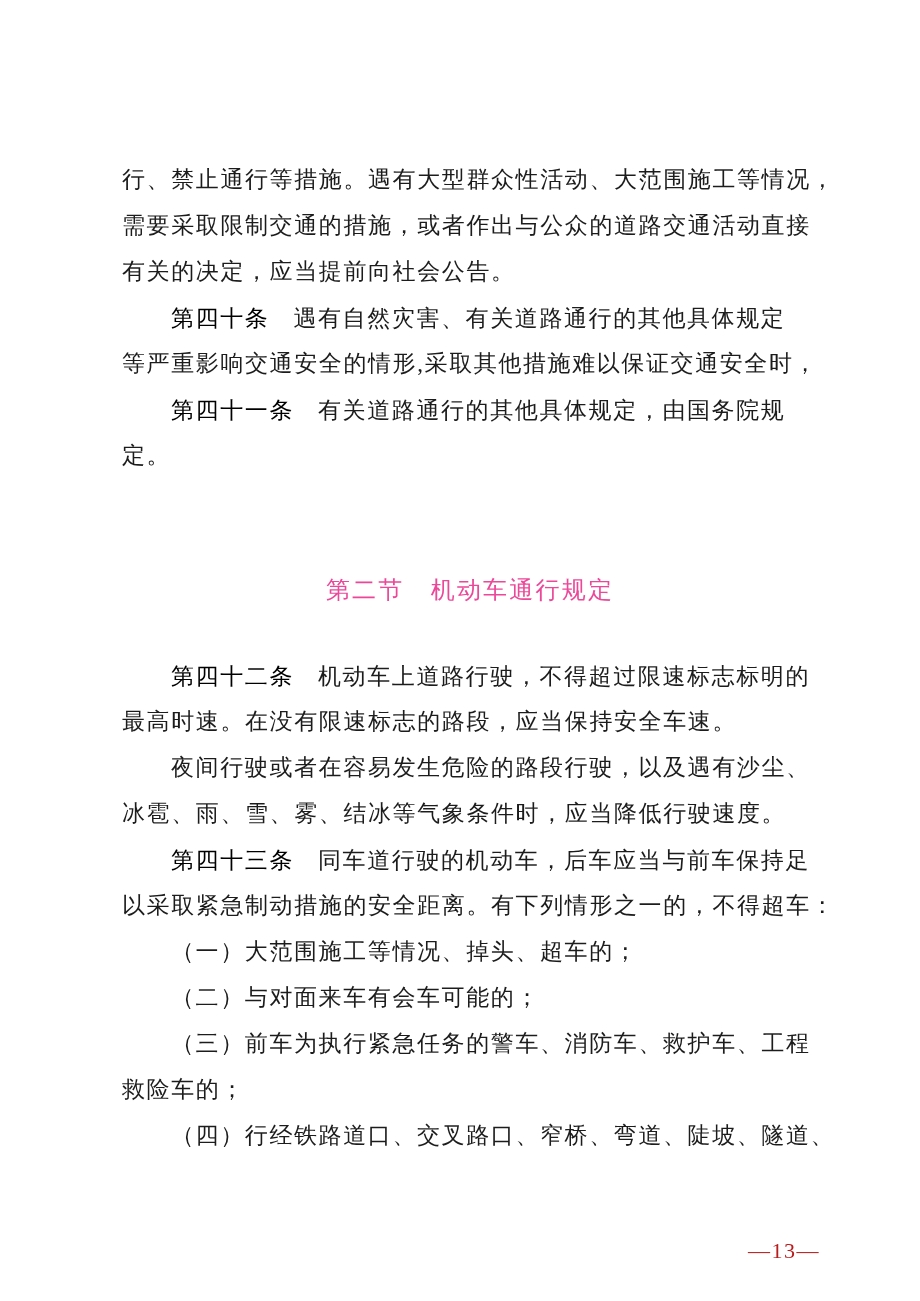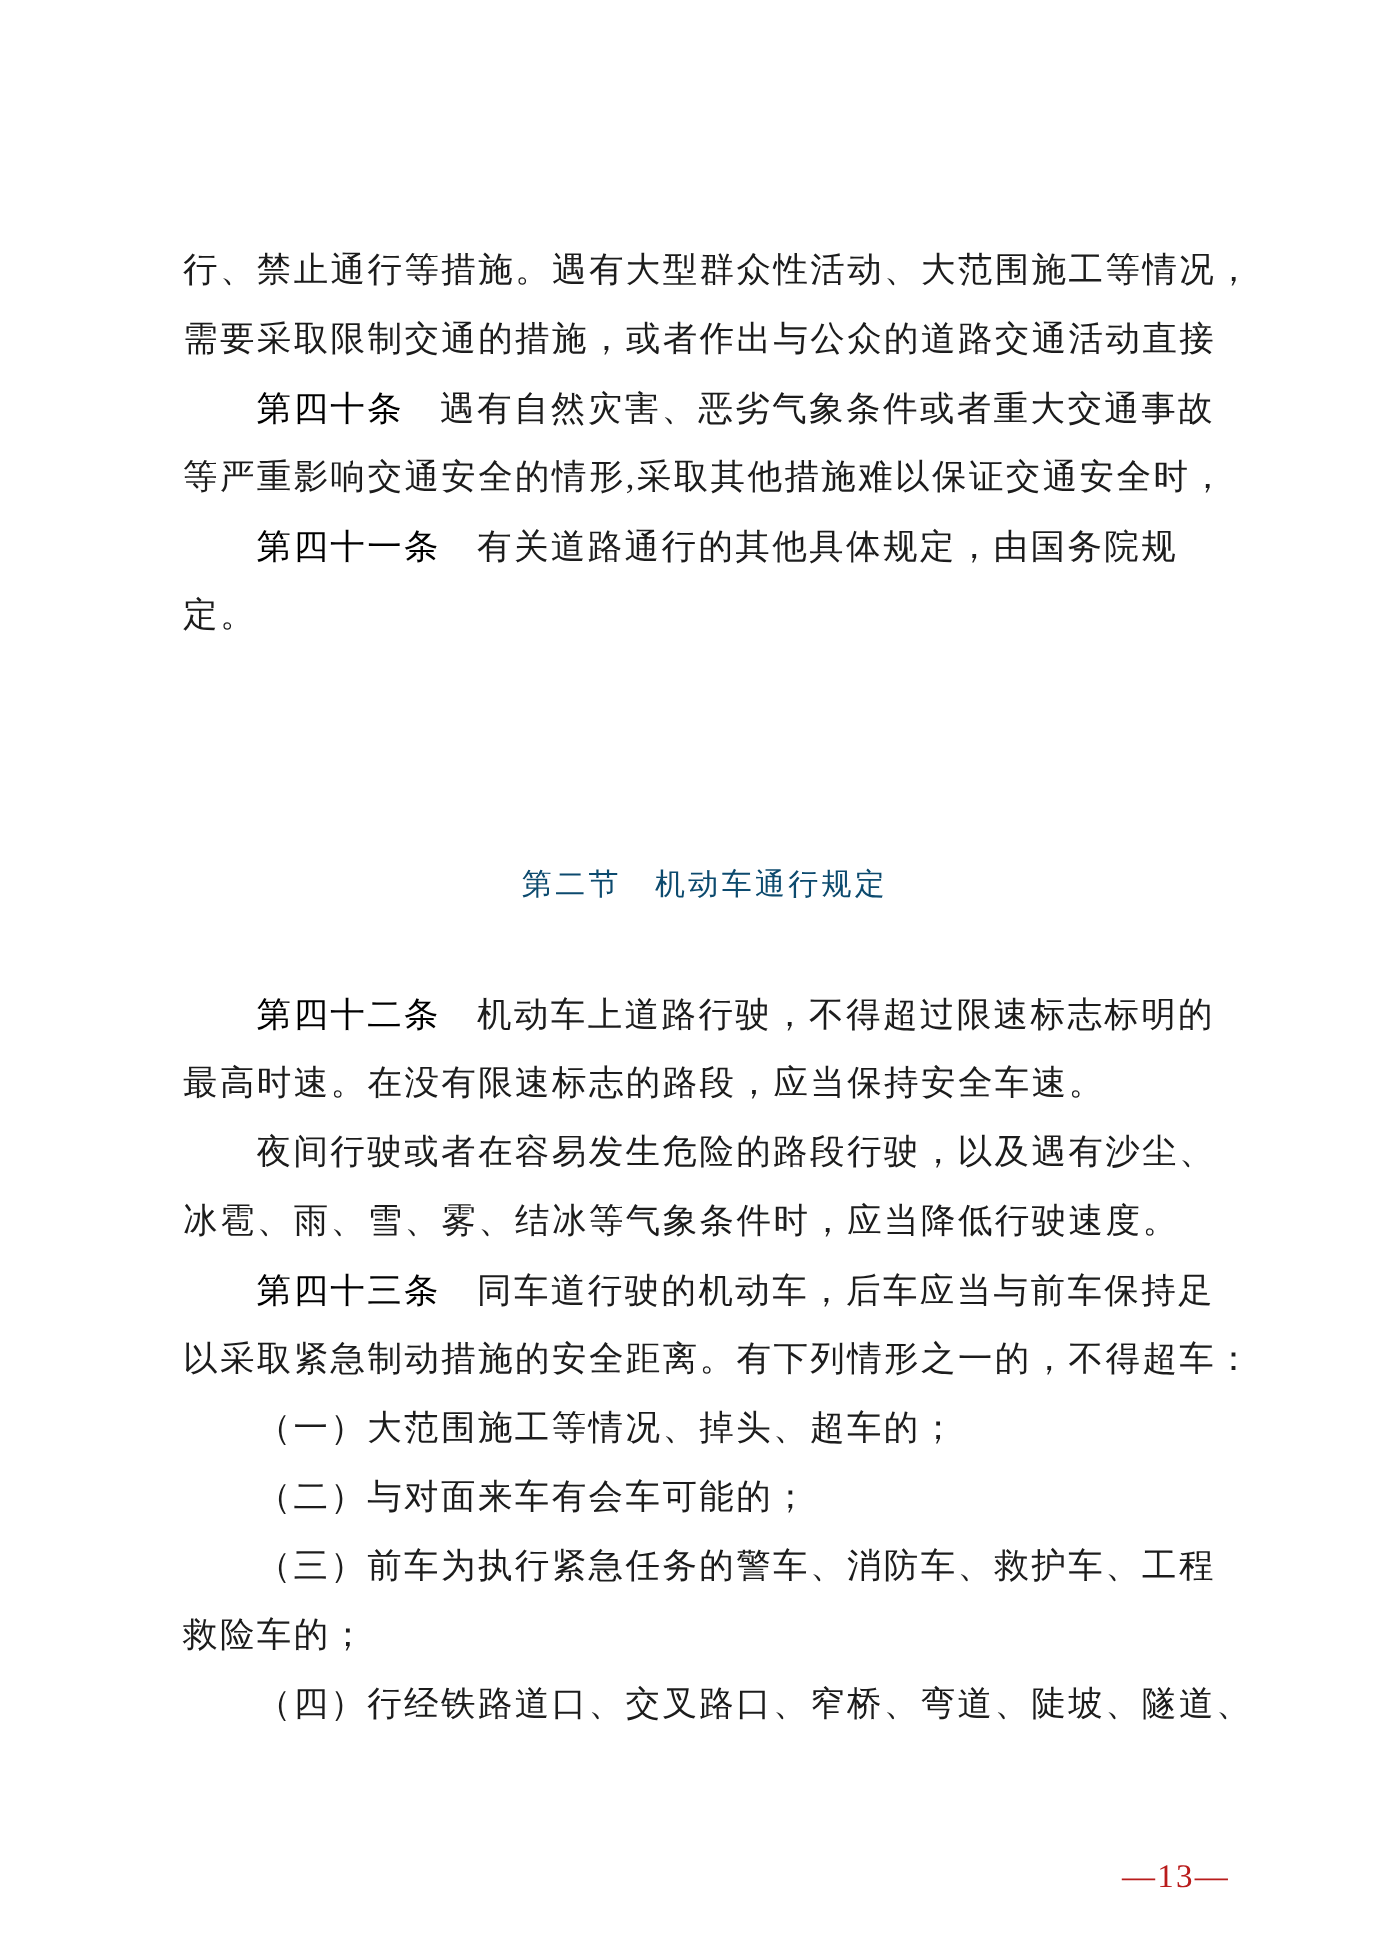--- a/index.html
+++ b/index.html
@@ -29,42 +29,43 @@
     font-family:"Liberation Sans","DejaVu Sans",sans-serif;
     font-weight:400;
     color:#000000;
     margin-right:24px;
   }
   .section-heading{
     position:absolute;
     left:122px;width:696px;
     top:567px;height:46px;line-height:46px;
     text-align:center;
-    font-size:20px;
+    font-size:24px;
     letter-spacing:2.2px;
-    color:#0c4a6e;
+    color:#ec4899;
   }
   .page-number{
     position:absolute;
     top:1238px;
     right:140px;
     font-size:22px;
     letter-spacing:1.5px;
     color:#b91c1c;
   }
 </style>
 </head>
 <body>
 
 <div class="page">
 
   <div class="text-block text-block-top" id="lines-top">
       <div class="line"><span>行、禁止通行等措施。遇有大型群众性活动、大范围施工等情况，</span></div>
       <div class="line"><span>需要采取限制交通的措施，或者作出与公众的道路交通活动直接</span></div>
-      <div class="line indent"><span class="lead">第四十条</span><span>遇有自然灾害、恶劣气象条件或者重大交通事故</span></div>
+      <div class="line"><span>有关的决定，应当提前向社会公告。</span></div>
+      <div class="line indent"><span class="lead">第四十条</span><span>遇有自然灾害、有关道路通行的其他具体规定</span></div>
       <div class="line"><span>等严重影响交通安全的情形,采取其他措施难以保证交通安全时，</span></div>
       <div class="line indent"><span class="lead">第四十一条</span><span>有关道路通行的其他具体规定，由国务院规</span></div>
       <div class="line"><span>定。</span></div>
     </div>
 
   <div class="section-heading">第二节　机动车通行规定</div>
 
   <div class="text-block text-block-bottom" id="lines-bottom">
       <div class="line indent"><span class="lead">第四十二条</span><span>机动车上道路行驶，不得超过限速标志标明的</span></div>
       <div class="line"><span>最高时速。在没有限速标志的路段，应当保持安全车速。</span></div>

